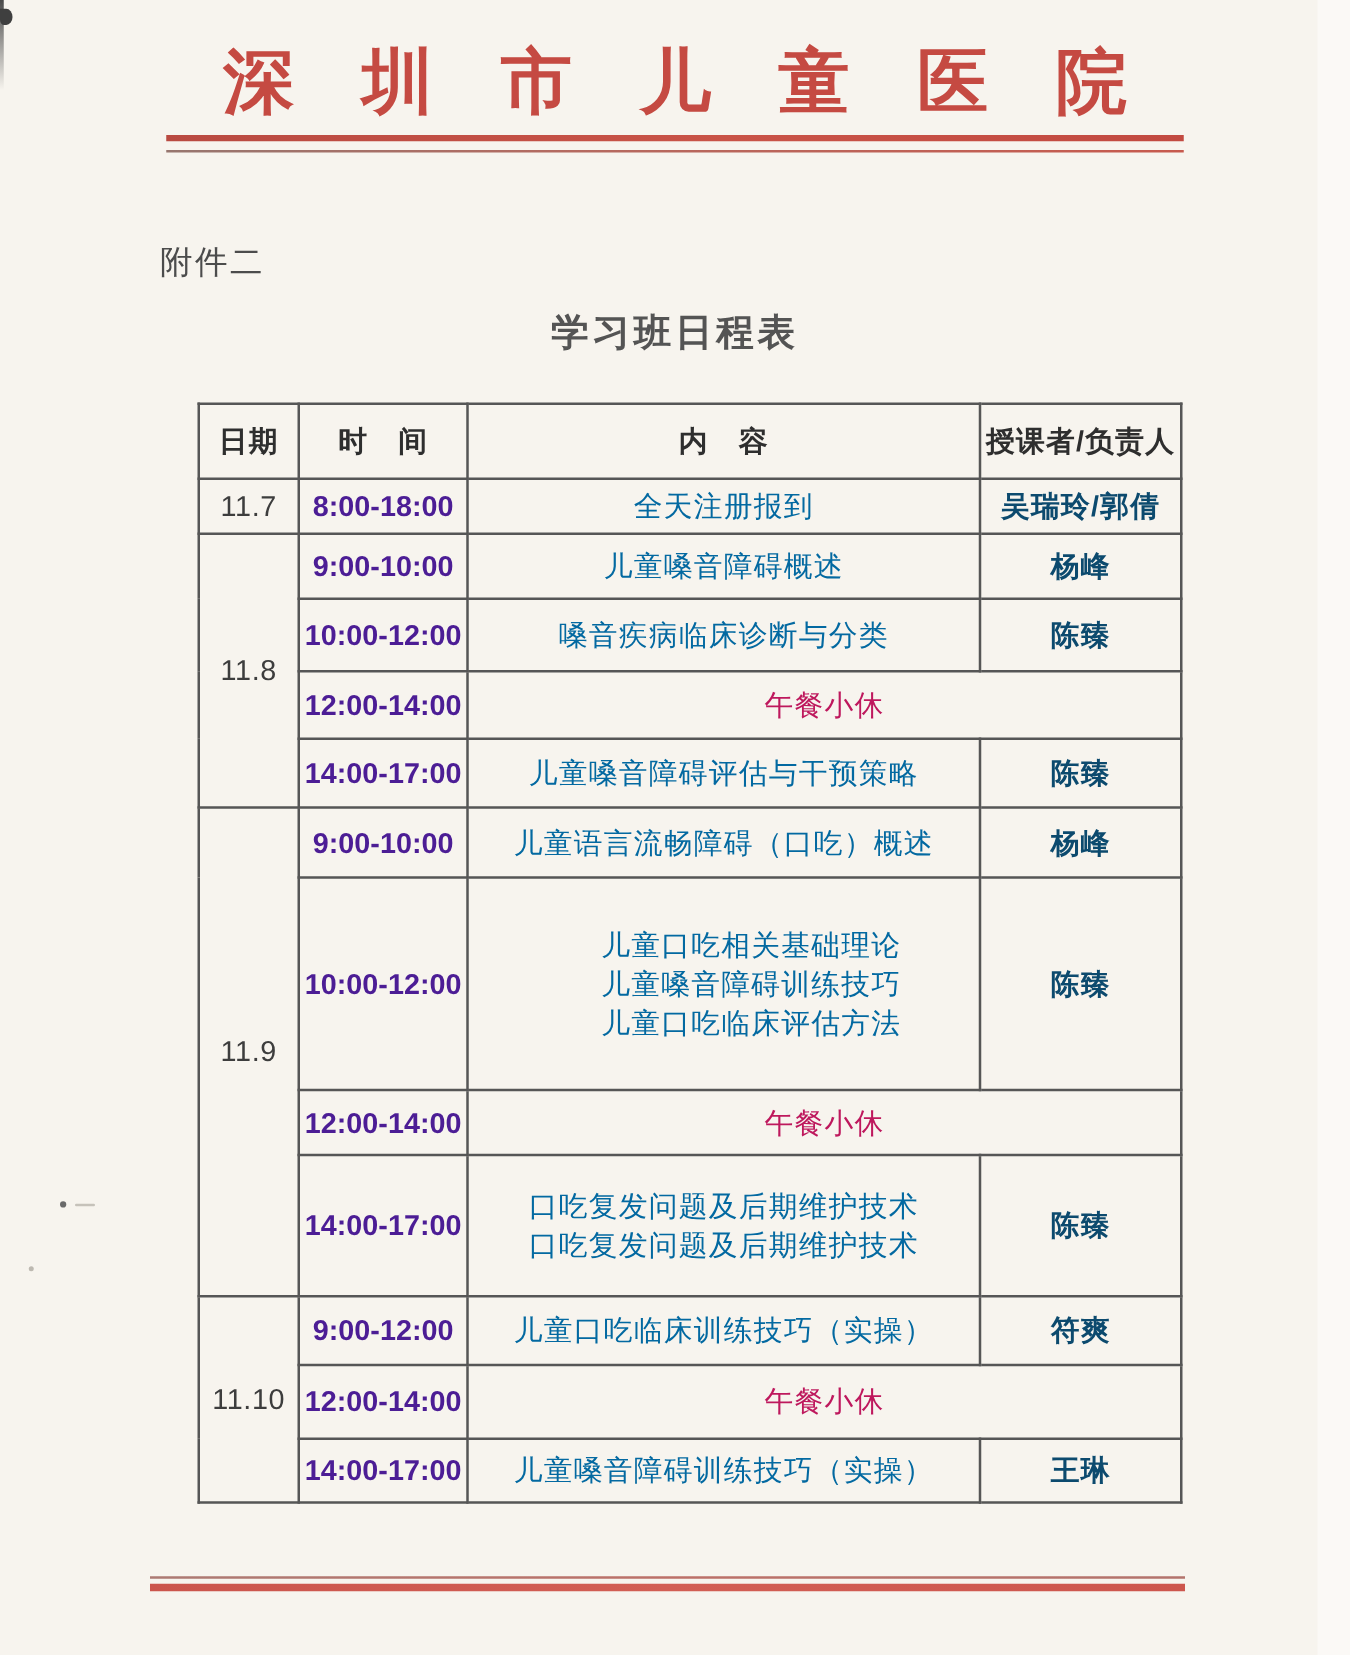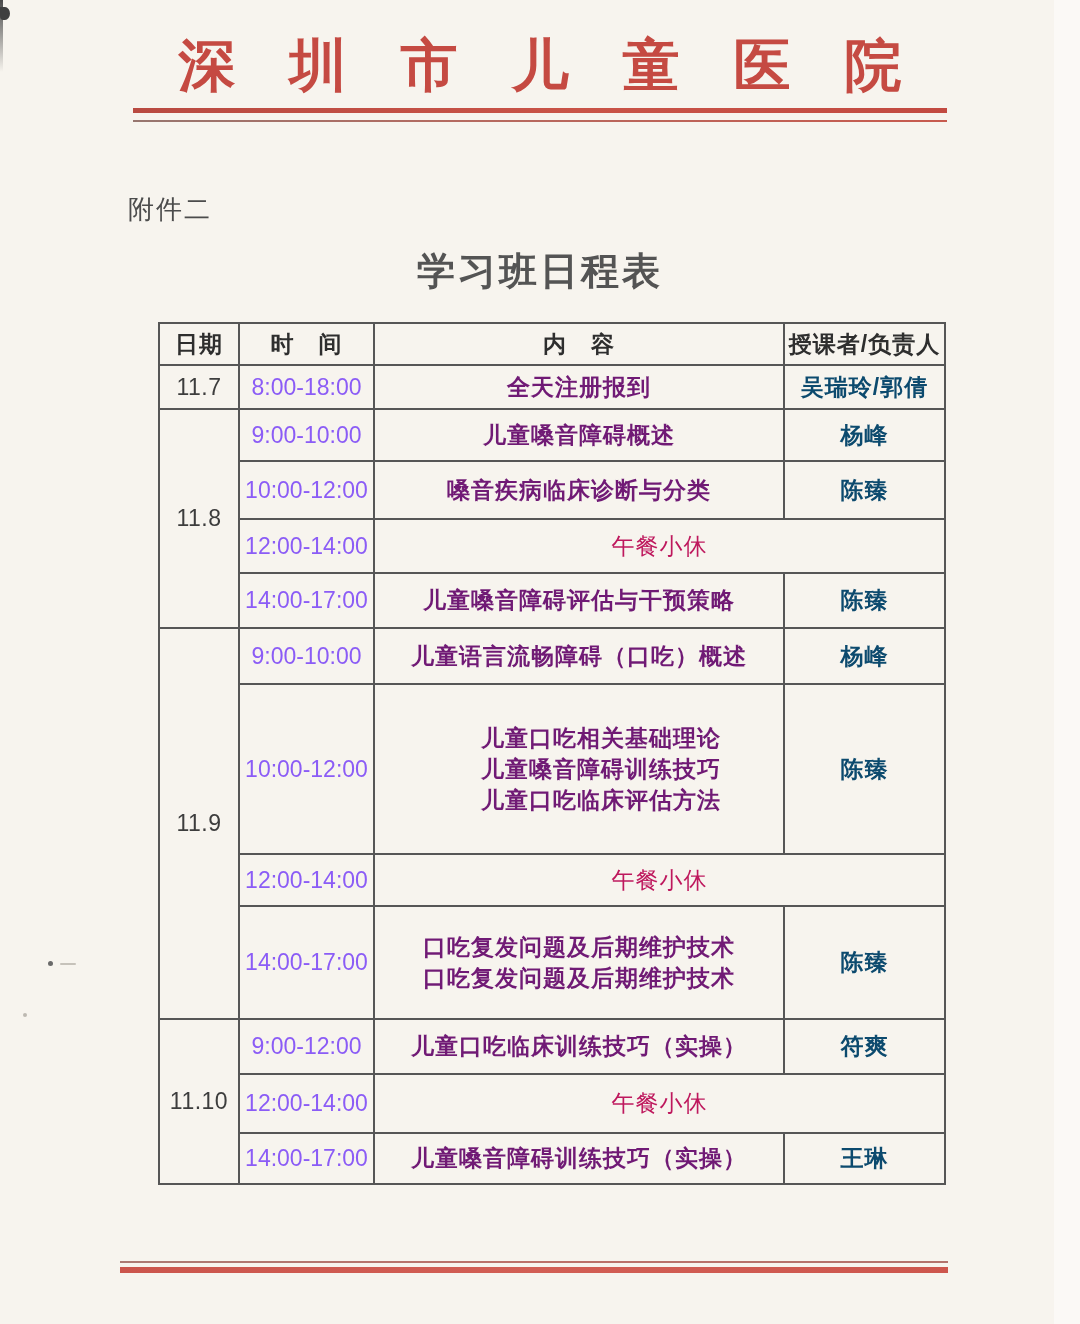--- a/index.html
+++ b/index.html
@@ -40,21 +40,21 @@
     position:absolute;left:128px;top:192px;
     font-family:"Liberation Serif", serif;
     font-size:26px;color:#4c4c4c;
     letter-spacing:2px;
   }
   .schedule-title{
     position:absolute;top:246px;left:0;width:1080px;
     text-align:center;
     font-family:"Liberation Serif", serif;
     font-weight:bold;
-    font-size:38px;color:#545454;
+    font-size:30px;color:#545454;
     letter-spacing:3px;
   }
 
   
   table.schedule{
     position:absolute;left:158px;top:322px;
     width:786px;
     border-collapse:collapse;
     table-layout:fixed;
     font-family:"Liberation Sans", sans-serif;
@@ -62,22 +62,22 @@
   table.schedule td, table.schedule th{
     border:2px solid #565656;
     text-align:center;
     vertical-align:middle;
     padding:0;
     font-size:23px;
     overflow:hidden;
   }
   th.col-head{font-weight:bold;color:#2e2e2e;letter-spacing:1px;}
   td.date-cell{font-weight:normal;color:#3d3d3d;letter-spacing:0.5px;}
-  td.time-cell{font-weight:normal;color:#8b5cf6;}
-  td.content-cell{font-weight:bold;color:#701a75;letter-spacing:1px;}
+  td.time-cell{font-weight:bold;color:#4c1d95;}
+  td.content-cell{font-weight:normal;color:#0369a1;letter-spacing:1px;}
   td.lecturer-cell{font-weight:bold;color:#0c4a6e;letter-spacing:1px;}
   td.lunch-cell{
     font-weight:normal;color:#be185d;
     padding-right:160px;     
     letter-spacing:1px;
   }
   .content-lines{
     display:flex;flex-direction:column;
     justify-content:space-between;
     height:100%;box-sizing:border-box;
@@ -138,21 +138,21 @@
 
   <table class="schedule">
     <colgroup>
       <col style="width:80px">
         <col style="width:135px">
         <col style="width:410px">
         <col style="width:161px">
     </colgroup>
 
     <tbody>
-        <tr style="height:42px">
+        <tr style="height:60px">
       <th class="col-head">日期</th>
       <th class="col-head">时　间</th>
       <th class="col-head">内　容</th>
       <th class="col-head">授课者/负责人</th>
     </tr>
 
     <tr style="height:44px">
       <td class="date-cell">11.7</td>
       <td class="time-cell">8:00-18:00</td>
       <td class="content-cell">全天注册报到</td>

